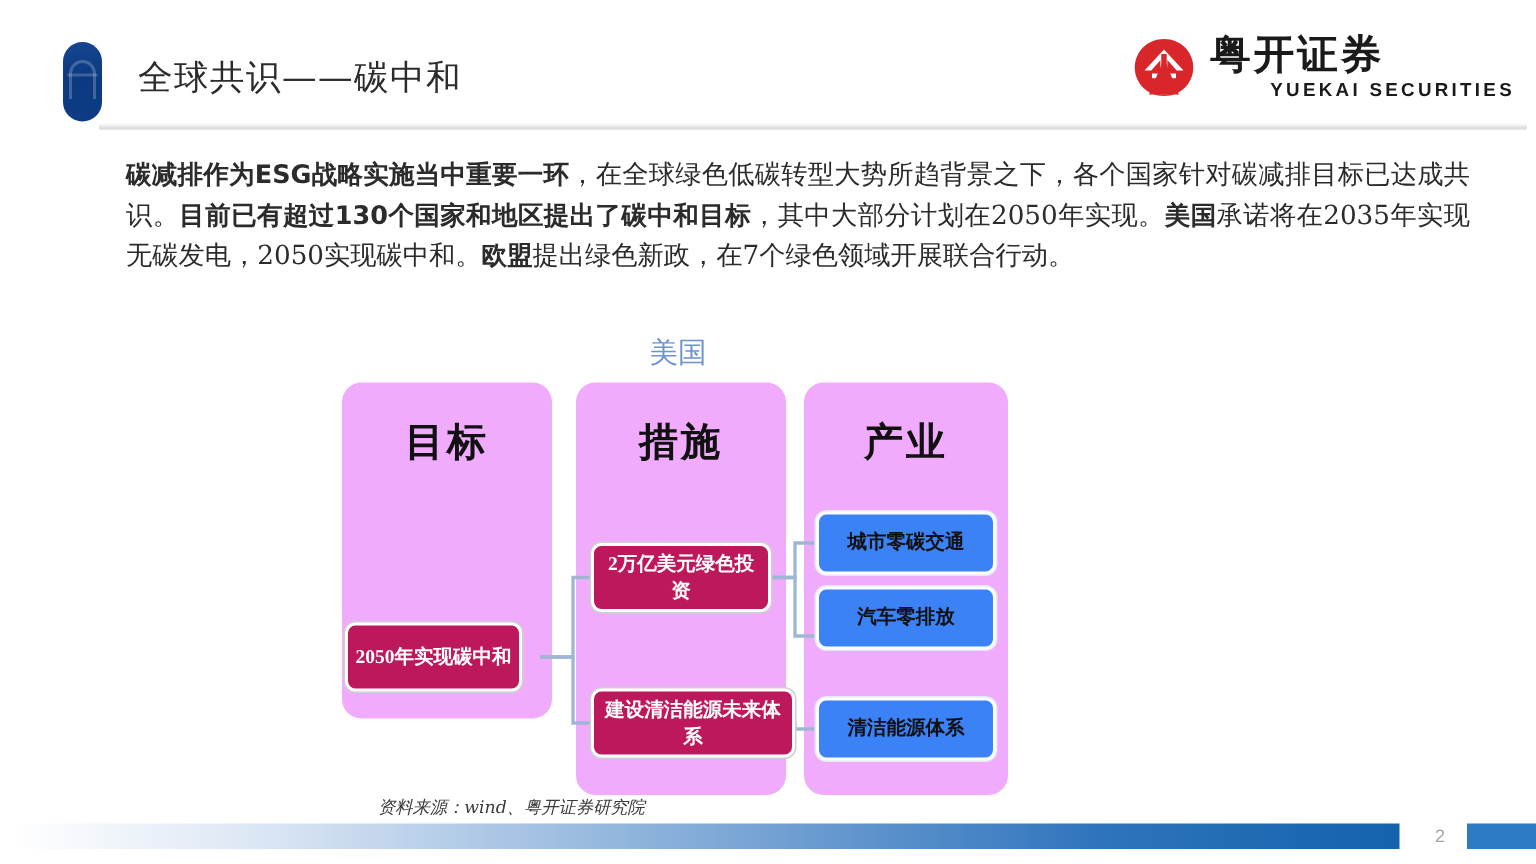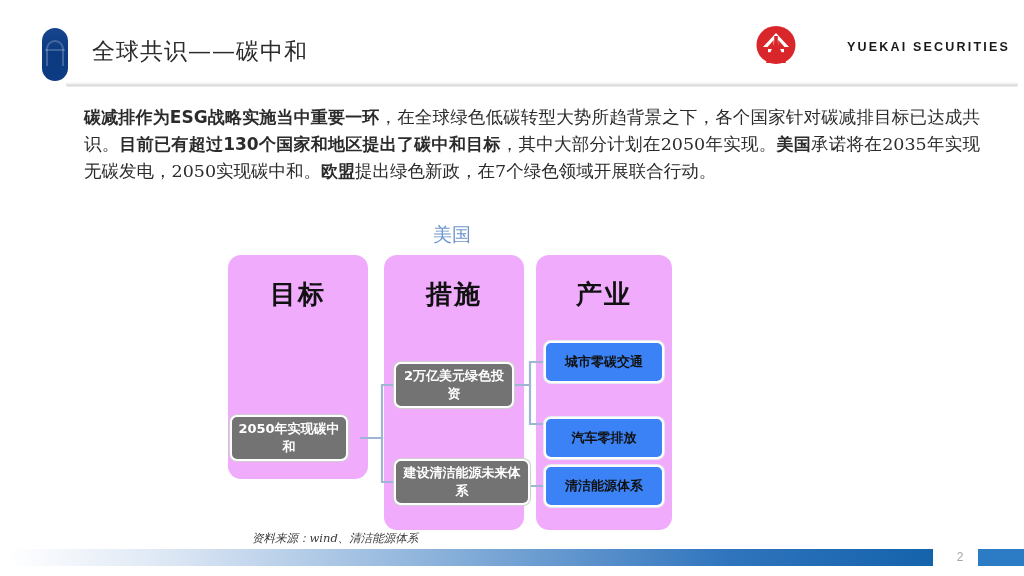--- a/index.html
+++ b/index.html
@@ -155,37 +155,38 @@
     justify-content: center;
     text-align: center;
     font-size: 13px;
     font-weight: bold;
     line-height: 18px;
     border-radius: 7px;
     font-family: "DejaVu Sans", "Liberation Sans", sans-serif;
     padding: 2px 4px;
   }
   .node.dark {
-    background: #737373;
+    background: #be185d;
     color: #ffffff;
     border: 2.5px solid #ffffff;
     box-shadow: 0 0 0 1px #cfcfcf;
+    font-family: Liberation Serif, serif;
   }
   .node.green {
     background: #3b82f6;
     color: #111111;
     border: 2.5px solid #ffffff;
     box-shadow: 0 0 0 1px #e4e9f2;
   }
 
   .n-goal     { left: 8px;  top: 193px; width: 118px; height: 46px; }
   .n-m1       { left: 172px; top: 140px; width: 120px; height: 46px; }
   .n-m2       { left: 172px; top: 237px; width: 136px; height: 46px; }
   .n-i1       { left: 322px; top: 119px; width: 120px; height: 42px; }
-  .n-i2       { left: 322px; top: 195px; width: 120px; height: 42px; }
+  .n-i2       { left: 322px; top: 169px; width: 120px; height: 42px; }
   .n-i3       { left: 322px; top: 243px; width: 120px; height: 42px; }
 
   .links { position: absolute; left: 0; top: 0; width: 460px; height: 310px; }
 
   .source {
     position: absolute;
     left: 252px; top: 531px;
     font-size: 11.5px;
     font-style: italic;
     color: #3b3b3b;
@@ -232,20 +233,21 @@
       <svg width="46" height="46" viewBox="0 0 46 46" aria-hidden="true">
         <path d="M23 4 C12 4 3.5 12.5 3.5 23 C3.5 33.5 12 42 23 42 C34 42 42.5 33.5 42.5 23 C42.5 12.5 34 4 23 4 Z" fill="#d8262a"></path>
         <path d="M23 11 L36 25 L31.5 25 L23 15.5 L14.5 25 L10 25 Z" fill="#ffffff"></path>
         <rect x="20.6" y="15" width="4.6" height="26" fill="#ffffff"></rect>
         <path d="M15 27 h16 v3.2 h-16 z" fill="#ffffff"></path>
         <path d="M23 17 L33 41 L13 41 Z" fill="#d8262a"></path>
         <rect x="21.2" y="14" width="3.6" height="27" fill="#d8262a"></rect>
       </svg>
     </div>
     <div class="logo-text">
+      <div class="logo-cn">粤开证券</div>
       <div class="logo-en">YUEKAI SECURITIES</div>
     </div>
   </div>
 </div>
 
 <div class="para">
   <b>碳减排作为ESG战略实施当中重要一环</b><span>，在全球绿色低碳转型大势所趋背景之下，各个国家针对碳减排目标已达成共识。</span><b>目前已有超过130个国家和地区提出了碳中和目标</b><span>，其中大部分计划在2050年实现。</span><b>美国</b><span>承诺将在2035年实现无碳发电，2050实现碳中和。</span><b>欧盟</b><span>提出绿色新政，在7个绿色领域开展联合行动。</span>
 </div>
 
 <div class="diagram">
@@ -272,17 +274,17 @@
   </svg>
 
   <div class="node dark n-goal">2050年实现碳中和</div>
   <div class="node dark n-m1">2万亿美元绿色投资</div>
   <div class="node dark n-m2">建设清洁能源未来体系</div>
   <div class="node green n-i1">城市零碳交通</div>
   <div class="node green n-i2">汽车零排放</div>
   <div class="node green n-i3">清洁能源体系</div>
 </div>
 
-<div class="source">资料来源：wind、清洁能源体系</div>
+<div class="source">资料来源：wind、粤开证券研究院</div>
 
 <div class="footer-bar"></div>
 <div class="footer-page">2</div>
 <div class="footer-block"></div>
 
 </body></html>

